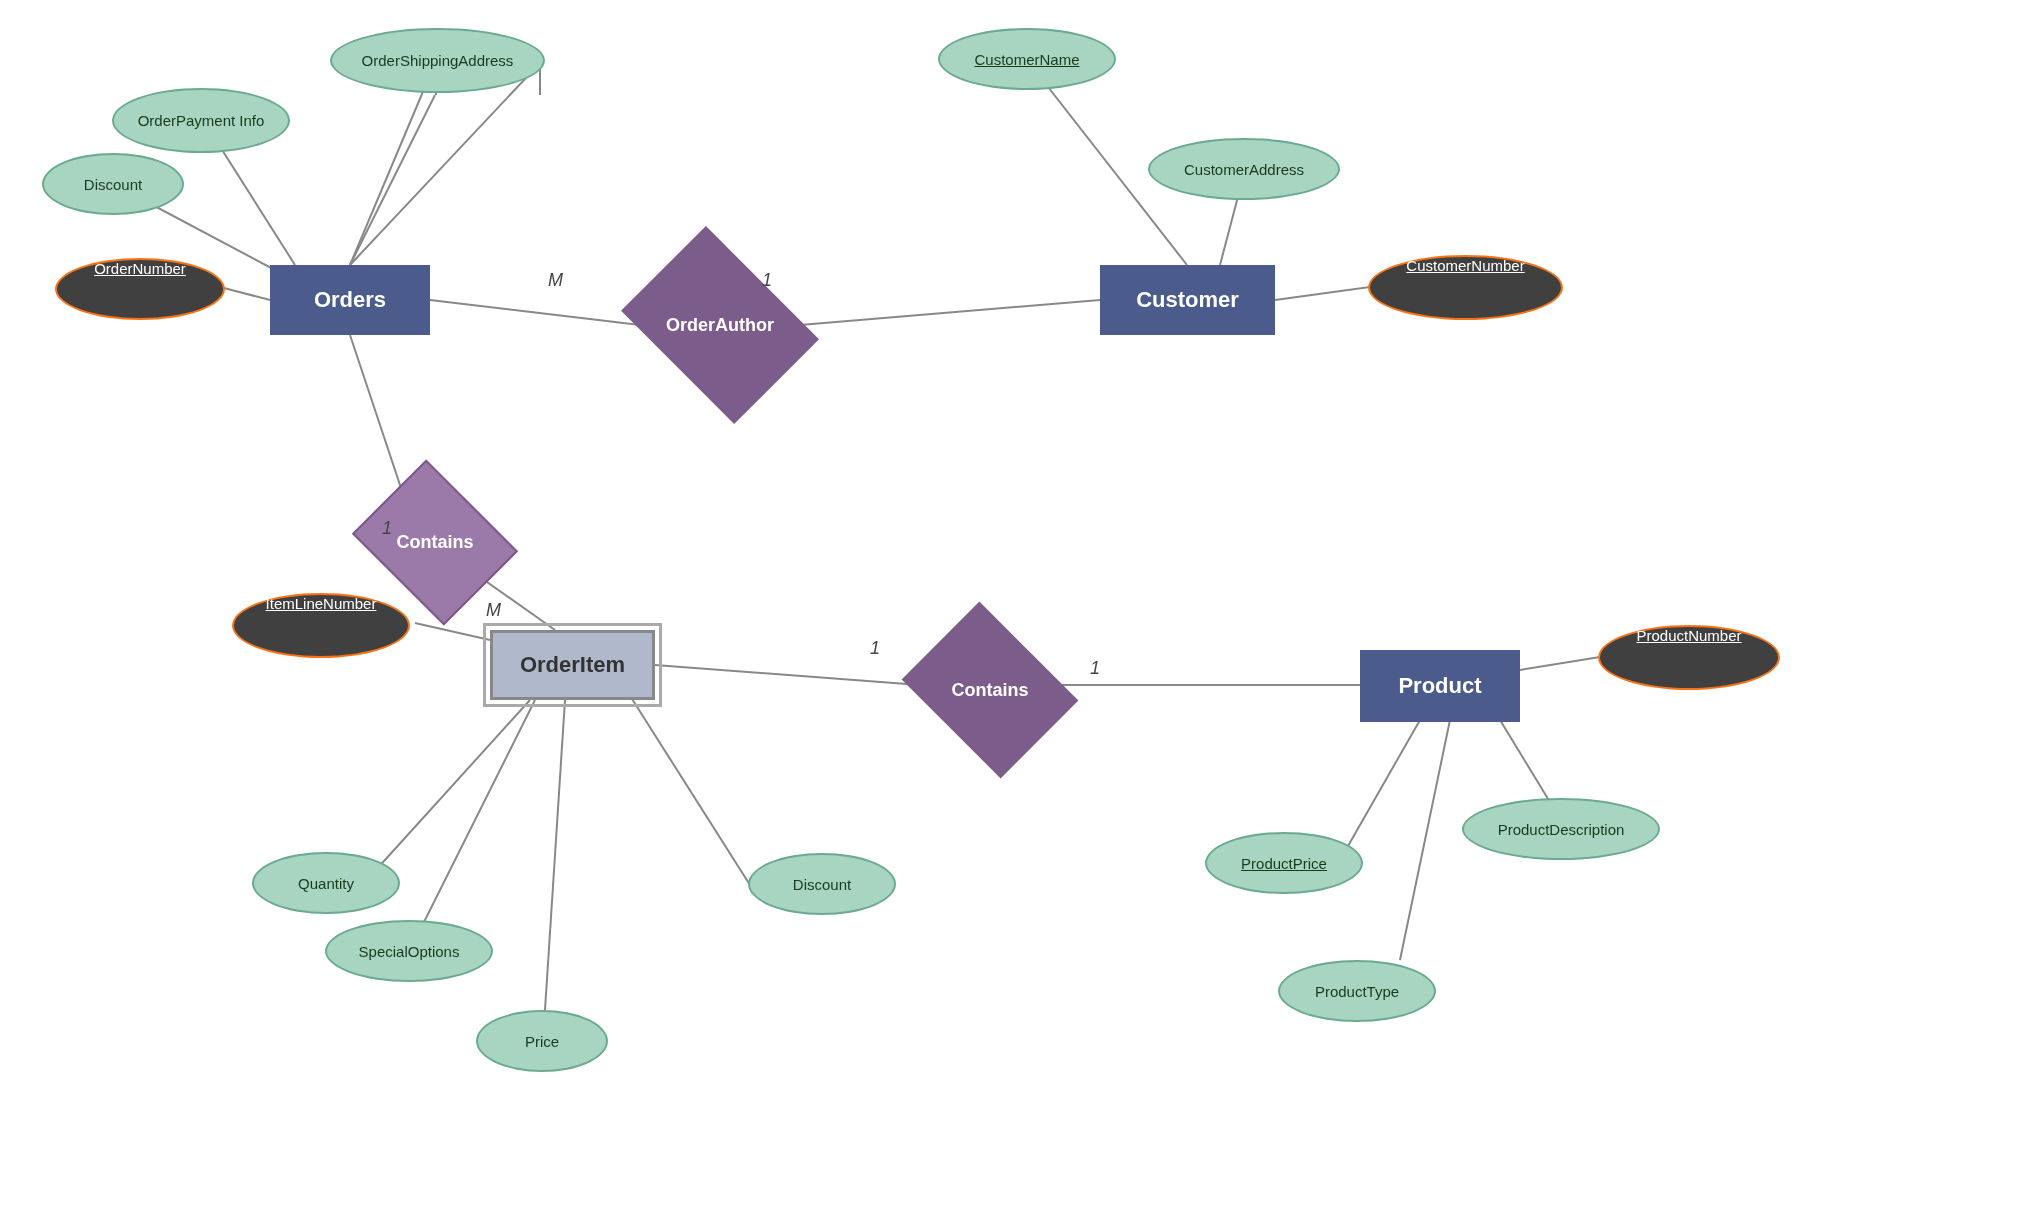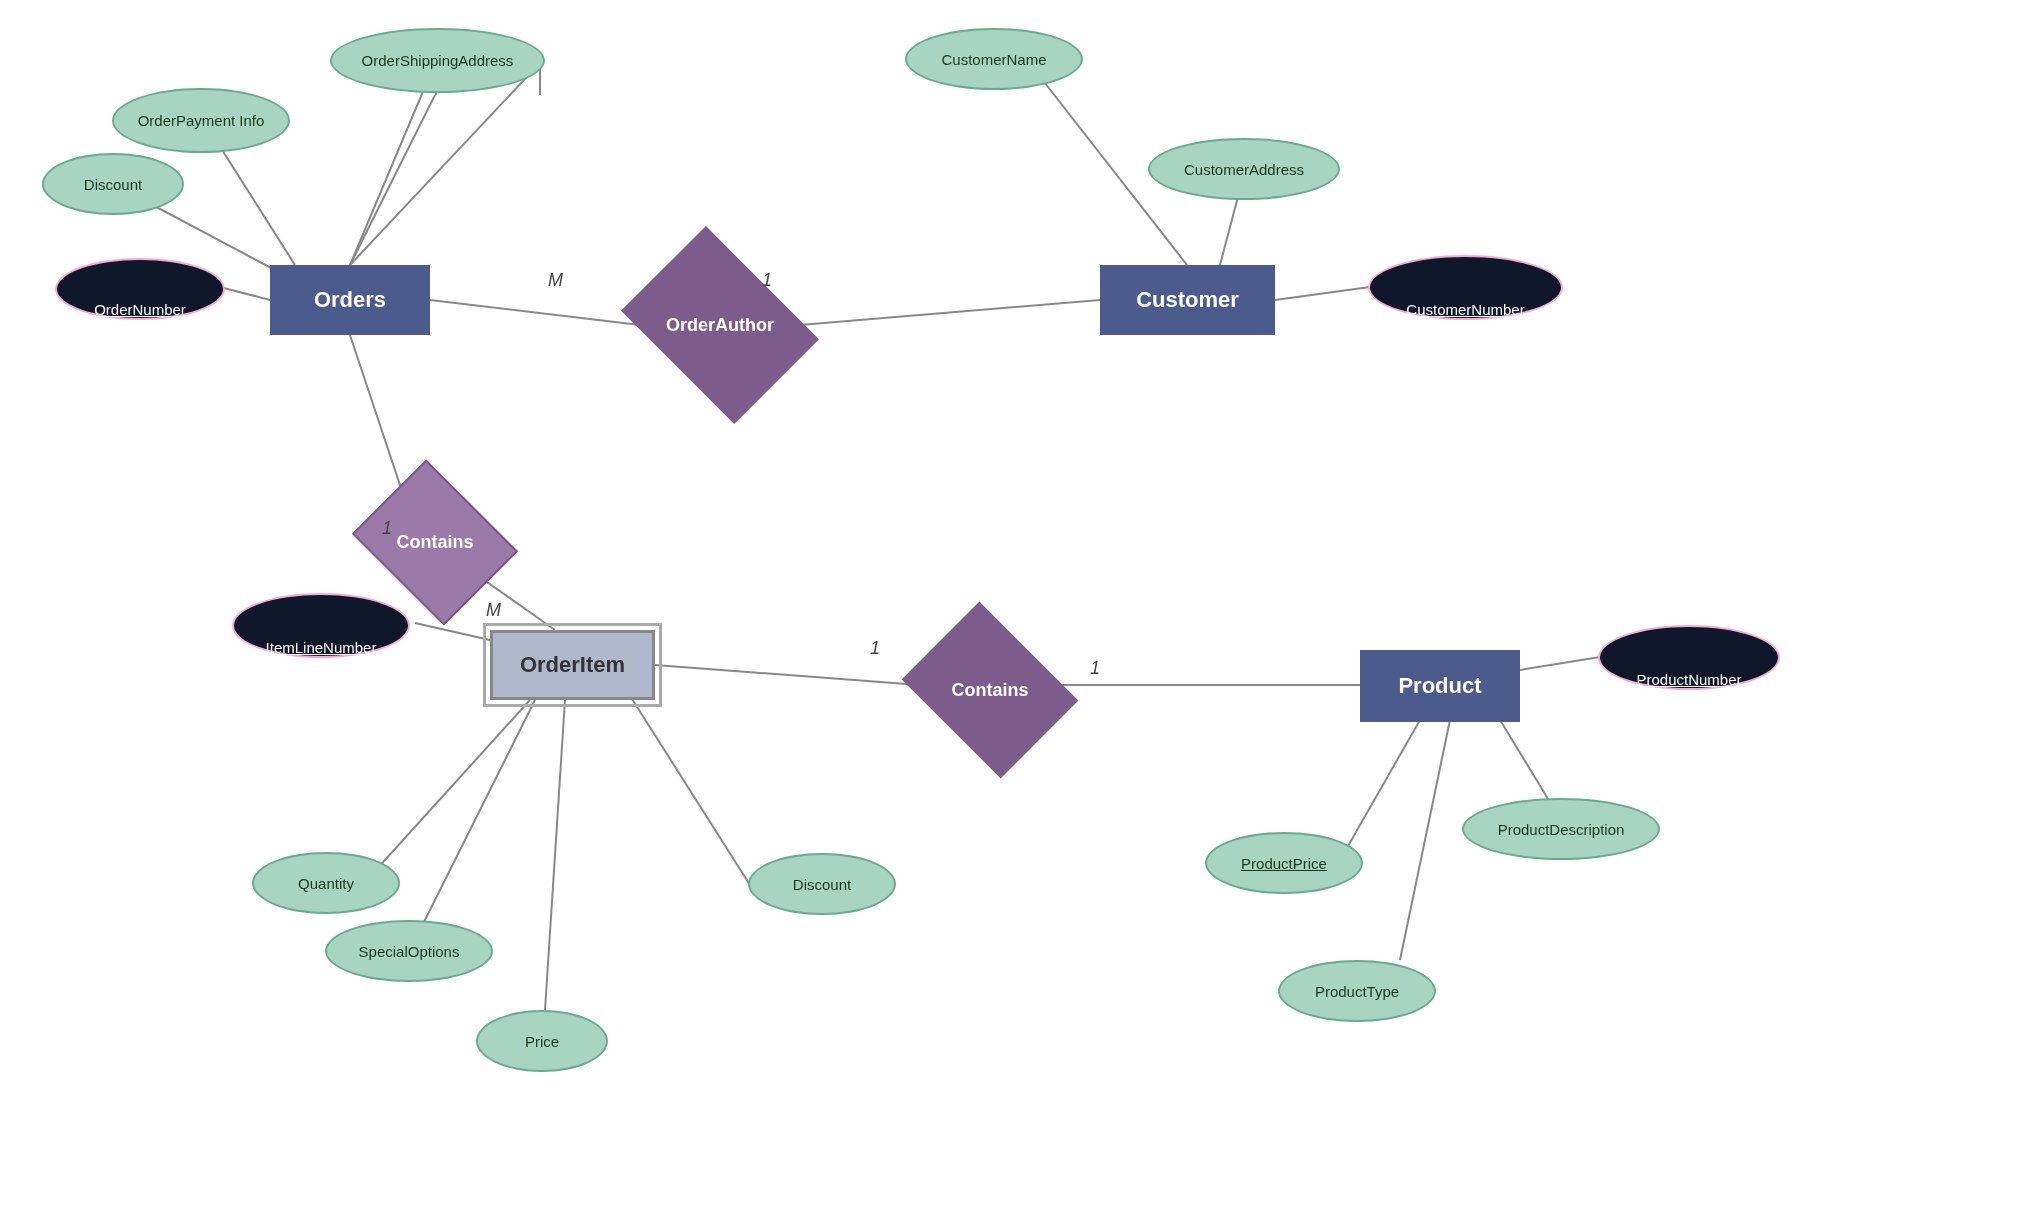--- a/index.html
+++ b/index.html
@@ -85,25 +85,25 @@
       align-items: center;
       justify-content: center;
       font-size: 15px;
       color: #1a3a1a;
       text-align: center;
     }
 
     
     .ellipse-key {
       position: absolute;
-      background: #0f172a;
-      border: 2px solid #f9a8d4;
+      background: #404040;
+      border: 2px solid #f97316;
       border-radius: 50%;
       display: flex;
-      align-items: flex-end;
+      align-items: flex-start;
       justify-content: center;
       font-size: 15px;
       color: #ffffff;
       text-align: center;
     }
     .ellipse-key span {
       text-decoration: underline;
     }
 
     
@@ -212,21 +212,21 @@
   </div>
 
   <div class="ellipse" style="left:112px; top:88px; width:178px; height:65px;">
     <span>OrderPayment Info</span>
   </div>
 
   <div class="ellipse" style="left:42px; top:153px; width:142px; height:62px;">
     <span>Discount</span>
   </div>
 
-  <div class="ellipse" style="left:905px; top:28px; width:178px; height:62px;">
+  <div class="ellipse" style="left:938px; top:28px; width:178px; height:62px;text-decoration:underline;">
     <span>CustomerName</span>
   </div>
 
   <div class="ellipse" style="left:1148px; top:138px; width:192px; height:62px;">
     <span>CustomerAddress</span>
   </div>
 
   <div class="ellipse-key" style="left:1368px; top:255px; width:195px; height:65px;">
     <span style="text-decoration:underline;">CustomerNumber</span>
   </div>
@@ -245,21 +245,21 @@
 
   <div class="ellipse" style="left:476px; top:1010px; width:132px; height:62px;">
     <span>Price</span>
   </div>
 
   <div class="ellipse" style="left:748px; top:853px; width:148px; height:62px;">
     <span>Discount</span>
   </div>
 
   <div class="ellipse-key" style="left:1598px; top:625px; width:182px; height:65px;">
-    <span style="text-decoration:underline;margin-top:8px;">ProductNumber</span>
+    <span style="text-decoration:underline;">ProductNumber</span>
   </div>
 
   <div class="ellipse" style="left:1205px; top:832px; width:158px; height:62px;text-decoration:underline;">
     <span>ProductPrice</span>
   </div>
 
   <div class="ellipse" style="left:1462px; top:798px; width:198px; height:62px;justify-content:center;">
     <span>ProductDescription</span>
   </div>
 

